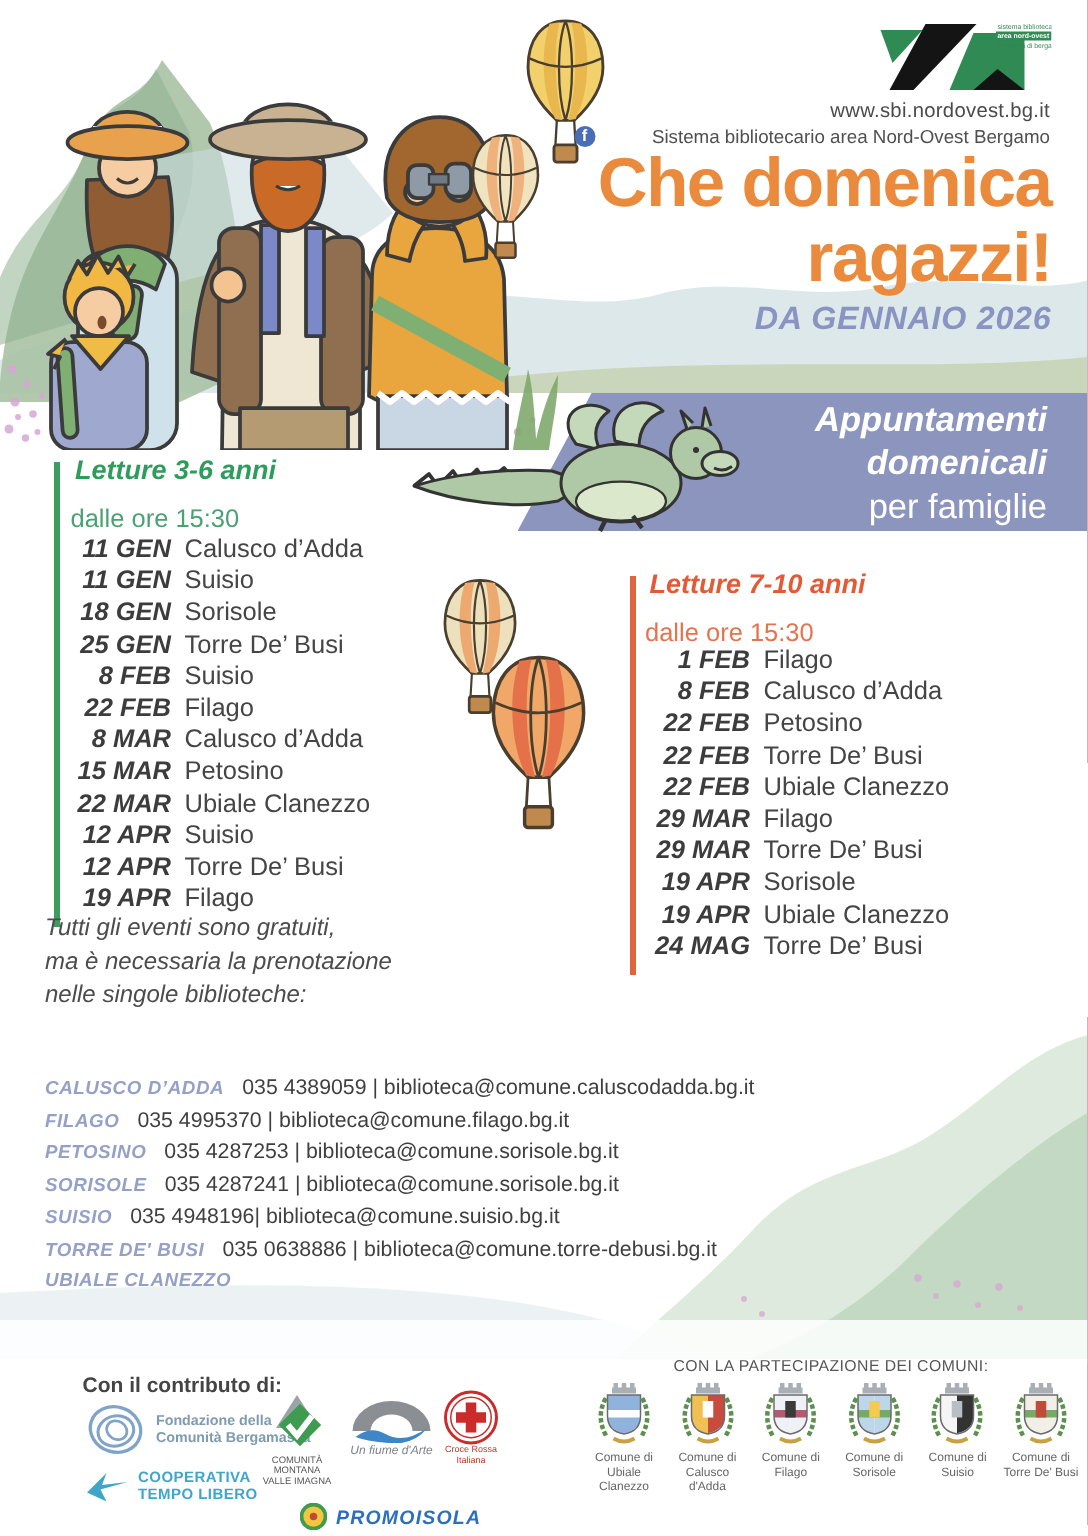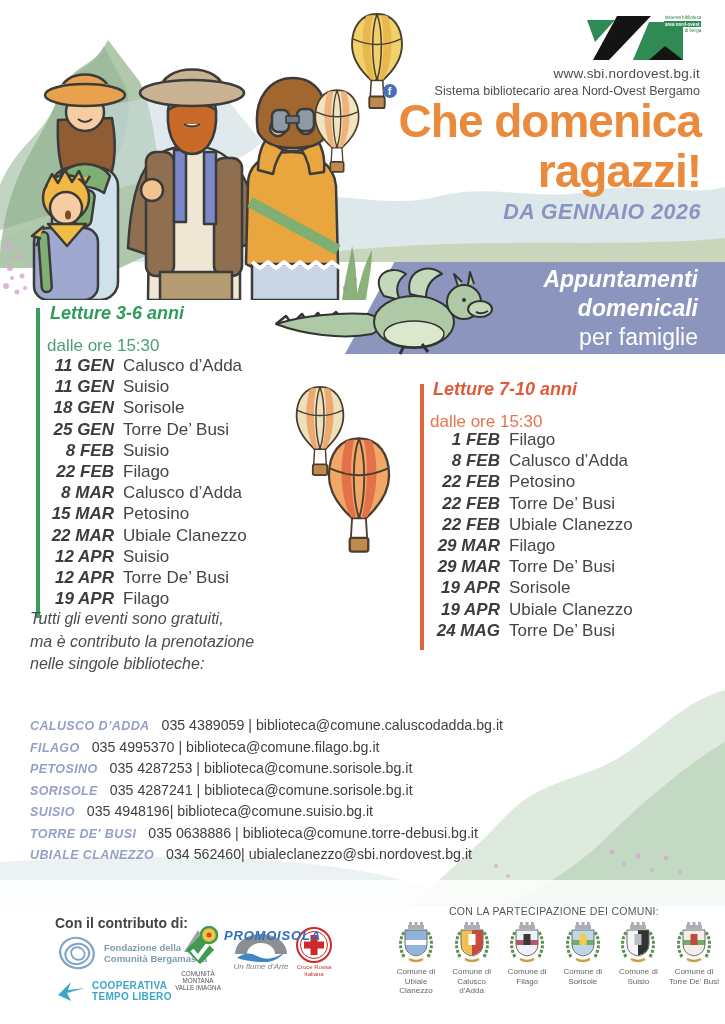--- a/index.html
+++ b/index.html
@@ -389,21 +389,21 @@
       </div>
 
       <div class="event-row">
         <span class="date">24 MAG</span>
         <span class="place">Torre De’ Busi</span>
       </div>
     </div>
 
   <div class="abs notes">
     <div>Tutti gli eventi sono gratuiti,</div>
-    <div>ma è contributo la prenotazione</div>
+    <div>ma è necessaria la prenotazione</div>
     <div>nelle singole biblioteche:</div>
   </div>
 
   <div class="abs contacts">
 
       <div class="contact-row">
         <span class="cname">CALUSCO D’ADDA</span>
         <span class="cdetails">035 4389059 | biblioteca@comune.caluscodadda.bg.it</span>
       </div>
 
@@ -427,21 +427,20 @@
         <span class="cdetails">035 4948196| biblioteca@comune.suisio.bg.it</span>
       </div>
 
       <div class="contact-row">
         <span class="cname">TORRE DE' BUSI</span>
         <span class="cdetails">035 0638886 | biblioteca@comune.torre-debusi.bg.it</span>
       </div>
 
       <div class="contact-row">
         <span class="cname">UBIALE CLANEZZO</span>
-        <span class="cdetails">034 562460| ubialeclanezzo@sbi.nordovest.bg.it</span>
       </div>
     </div>
 
   <div class="abs contrib-title">Con il contributo di:</div>
 
   <div class="abs logo-item" style="left:56px;top:932px">
     <svg width="42" height="42" viewBox="0 0 42 42">
       <ellipse cx="21" cy="21" rx="17" ry="15" fill="none" stroke="#7FA3C9" stroke-width="2.2" transform="rotate(18 21 21)"></ellipse>
       <ellipse cx="21" cy="22" rx="12" ry="10" fill="none" stroke="#7FA3C9" stroke-width="2" transform="rotate(-14 21 21)"></ellipse>
       <ellipse cx="22" cy="21" rx="7" ry="6" fill="none" stroke="#7FA3C9" stroke-width="1.8" transform="rotate(30 21 21)"></ellipse>
@@ -485,21 +484,21 @@
   <div class="abs" style="left:288px;top:926px;z-index:3;width:52px;text-align:center">
     <svg width="38" height="38" viewBox="0 0 38 38" style="margin:0 auto">
       <circle cx="19" cy="19" r="17" fill="#fff" stroke="#CC2B2B" stroke-width="2"></circle>
       <circle cx="19" cy="19" r="13.5" fill="none" stroke="#CC2B2B" stroke-width="1"></circle>
       <rect x="15.5" y="9" width="7" height="20" fill="#CC2B2B"></rect>
       <rect x="9" y="15.5" width="20" height="7" fill="#CC2B2B"></rect>
     </svg>
     <div class="lbl-cri">Croce Rossa Italiana</div>
   </div>
 
-  <div class="abs logo-item" style="left:200px;top:926px">
+  <div class="abs logo-item" style="left:200px;top:1002px">
     <svg width="18" height="18" viewBox="0 0 18 18">
       <circle cx="9" cy="9" r="8" fill="#F2C640" stroke="#3E9B4F" stroke-width="2.5"></circle>
       <circle cx="9" cy="9" r="2.5" fill="#C14B39"></circle>
     </svg>
     <span class="lbl-promo">PROMOISOLA</span>
   </div>
 
   <div class="abs part-title">CON LA PARTECIPAZIONE DEI COMUNI:</div>
   <div class="abs comuni-row">
 

